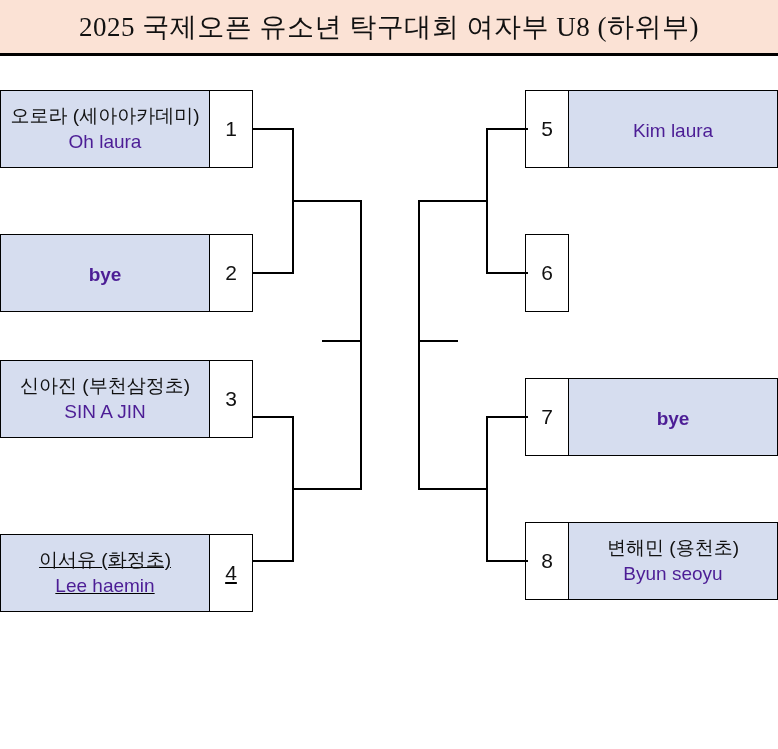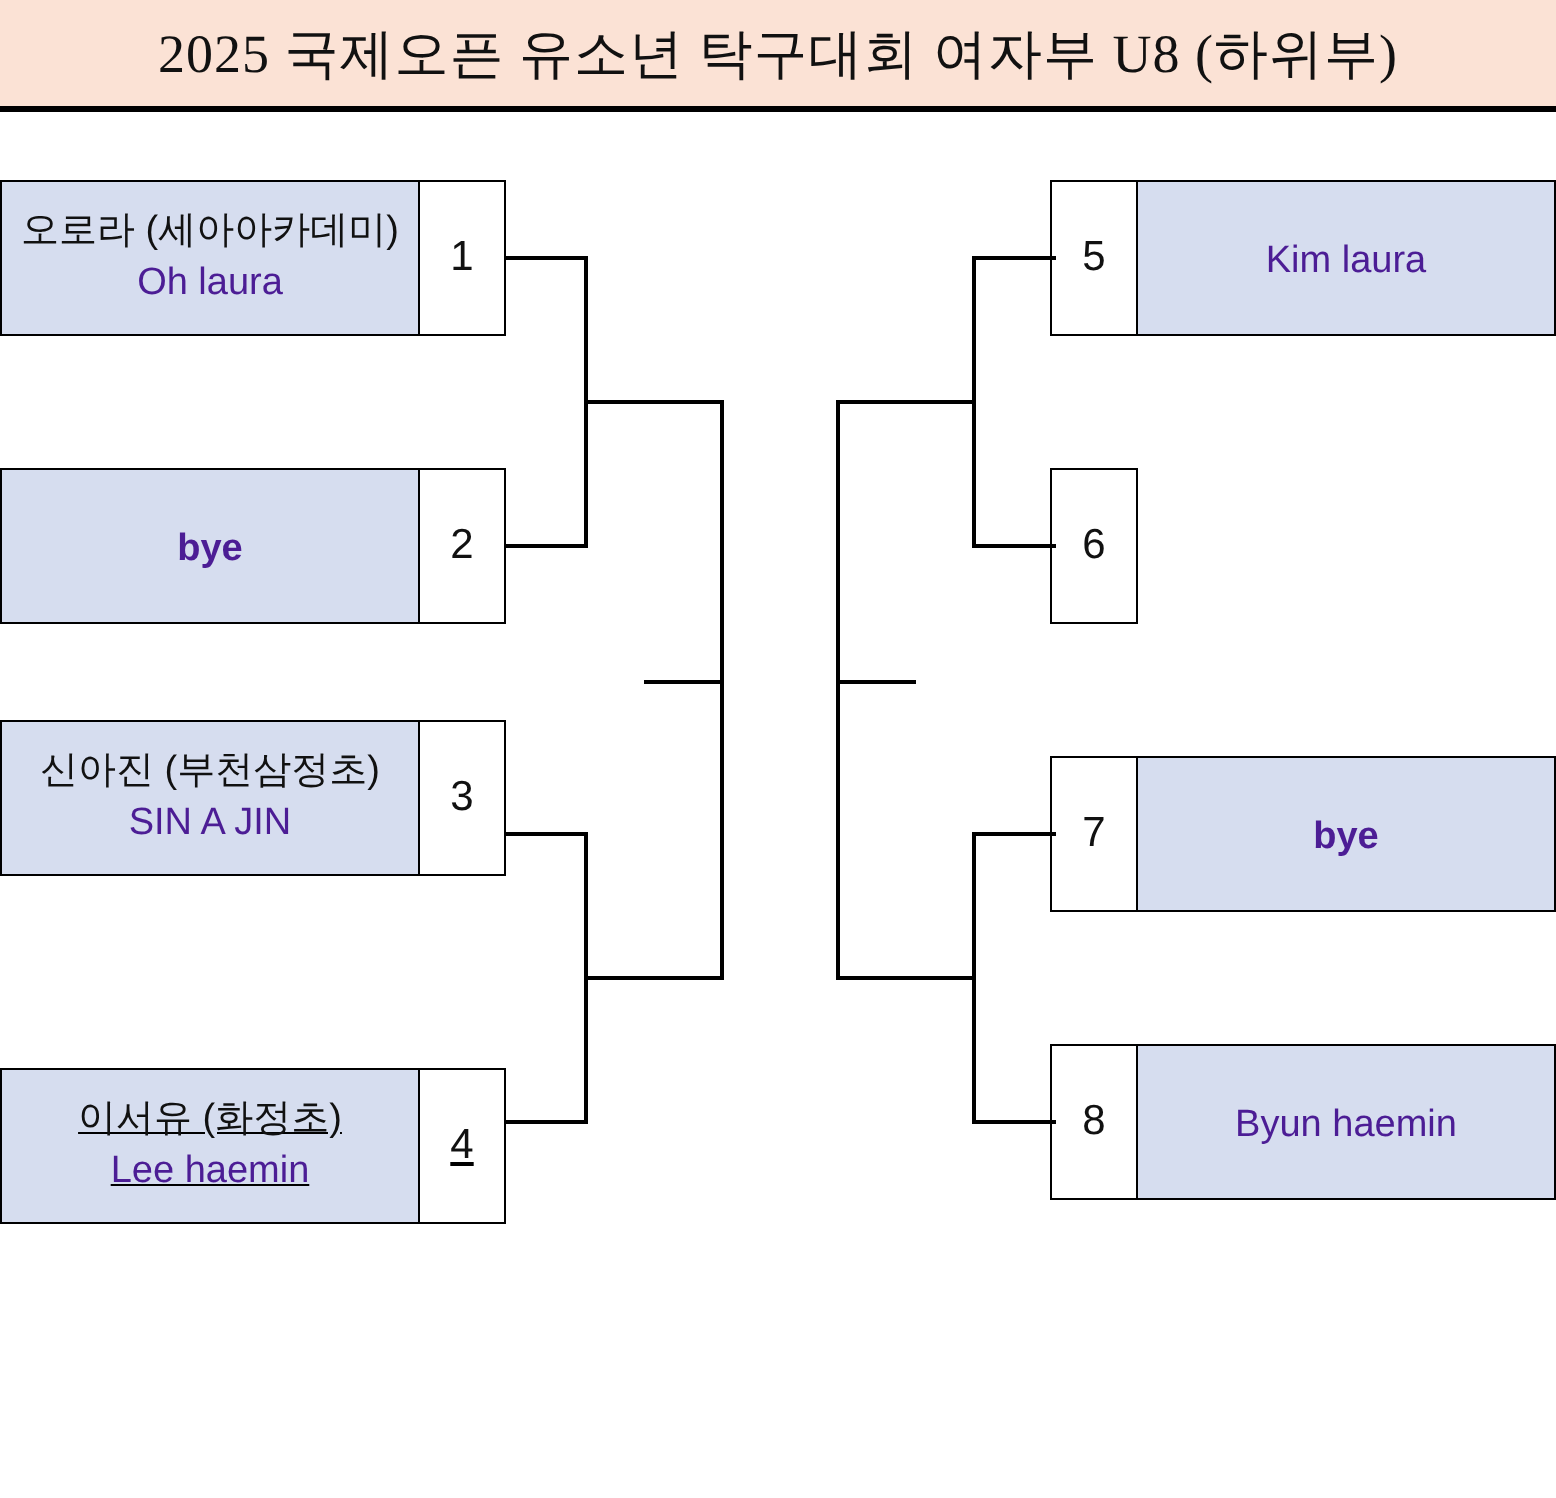--- a/index.html
+++ b/index.html
@@ -166,21 +166,22 @@
     <div class="seed-cell">7</div>
     <div class="name-cell single">
 
       <span class="name-en">bye</span>
     </div>
   </div>
 
   <div class="row right" style="top:522px;">
     <div class="seed-cell">8</div>
     <div class="name-cell">
-      <span class="name-en">Byun haemin</span>
+      <span class="name-ko">변해민 (용천초)</span>
+      <span class="name-en">Byun seoyu</span>
     </div>
   </div>
 
   <div class="ln h" style="left:252px; top:128px;  width:42px;"></div>
   <div class="ln h" style="left:252px; top:272px;  width:42px;"></div>
   <div class="ln v" style="left:292px; top:128px;  height:146px;"></div>
 
   <div class="ln h" style="left:252px; top:416px;  width:42px;"></div>
   <div class="ln h" style="left:252px; top:560px;  width:42px;"></div>
   <div class="ln v" style="left:292px; top:416px;  height:146px;"></div>

